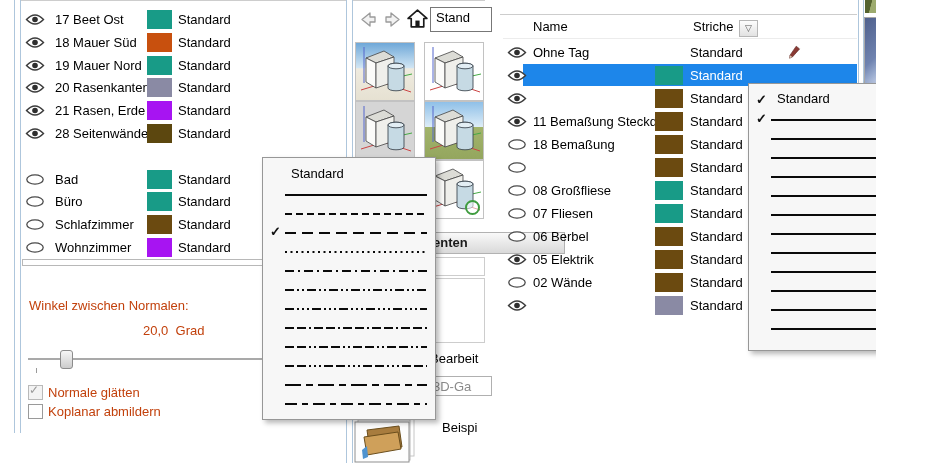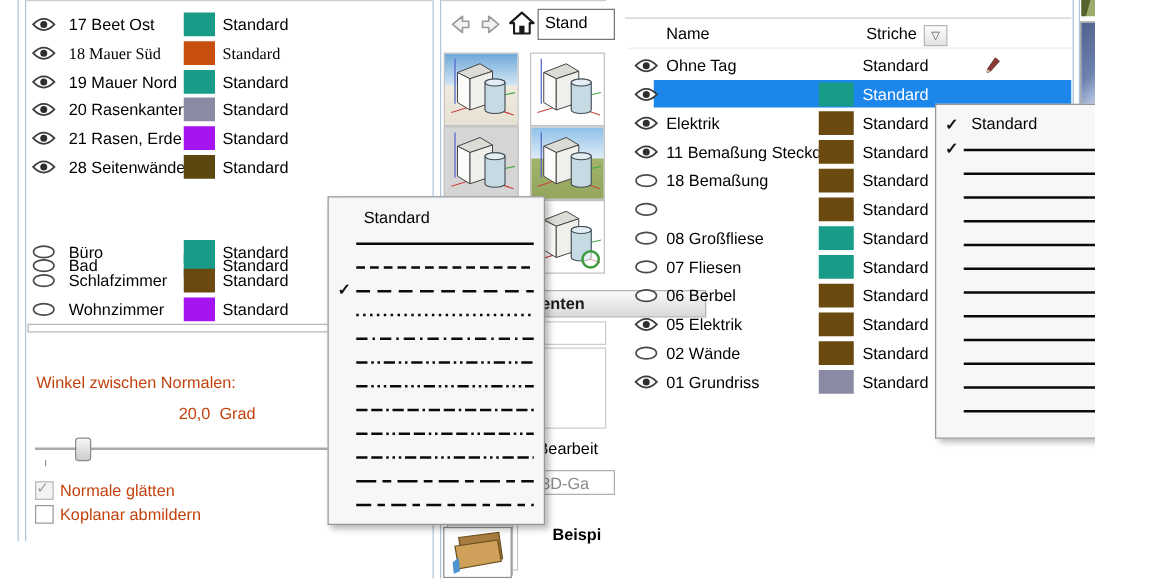--- a/index.html
+++ b/index.html
@@ -75,21 +75,21 @@
   <div class="abs" id="left-list" style="left:21px;top:8px;width:324px;height:252px;">
       <div class="lrow" style="top: 0px;">
         <span class="eye"><svg width="20" height="13" viewBox="0 0 20 13">
             <path d="M1.5,6.5 Q10,-2.5 18.5,6.5 Q10,15.5 1.5,6.5 Z" fill="#fff" stroke="#3c3c3c" stroke-width="1.4"></path>
             <circle cx="10" cy="6.5" r="2.8" fill="#2e2e2e"></circle>
           </svg></span>
         <span class="lname">17 Beet Ost</span>
         <span class="swatch" style="background:#189B87"></span>
         <span class="lstyle">Standard</span>
       </div>
-      <div class="lrow" style="top: 22.8px; font-family: Liberation Serif, serif;">
+      <div class="lrow" style="top: 22.8px;">
         <span class="eye"><svg width="20" height="13" viewBox="0 0 20 13">
             <path d="M1.5,6.5 Q10,-2.5 18.5,6.5 Q10,15.5 1.5,6.5 Z" fill="#fff" stroke="#3c3c3c" stroke-width="1.4"></path>
             <circle cx="10" cy="6.5" r="2.8" fill="#2e2e2e"></circle>
           </svg></span>
         <span class="lname">18 Mauer Süd</span>
         <span class="swatch" style="background:#C8500E"></span>
         <span class="lstyle">Standard</span>
       </div>
       <div class="lrow" style="top: 45.6px;">
         <span class="eye"><svg width="20" height="13" viewBox="0 0 20 13">
@@ -120,21 +120,21 @@
       </div>
       <div class="lrow" style="top: 114px;">
         <span class="eye"><svg width="20" height="13" viewBox="0 0 20 13">
             <path d="M1.5,6.5 Q10,-2.5 18.5,6.5 Q10,15.5 1.5,6.5 Z" fill="#fff" stroke="#3c3c3c" stroke-width="1.4"></path>
             <circle cx="10" cy="6.5" r="2.8" fill="#2e2e2e"></circle>
           </svg></span>
         <span class="lname">28 Seitenwände</span>
         <span class="swatch" style="background:#5C470F"></span>
         <span class="lstyle">Standard</span>
       </div>
-      <div class="lrow" style="top: 159.6px; margin-top: 33px;">
+      <div class="lrow" style="top: 159.6px;">
         <span class="eye"><svg width="20" height="13" viewBox="0 0 20 13">
             <ellipse cx="10" cy="6.5" rx="8.2" ry="4.6" fill="#fff" stroke="#4a4a4a" stroke-width="1.3"></ellipse>
           </svg></span>
         <span class="lname">Bad</span>
         <span class="swatch" style="background:#189B87"></span>
         <span class="lstyle">Standard</span>
       </div>
       <div class="lrow" style="top: 182.4px;">
         <span class="eye"><svg width="20" height="13" viewBox="0 0 20 13">
             <ellipse cx="10" cy="6.5" rx="8.2" ry="4.6" fill="#fff" stroke="#4a4a4a" stroke-width="1.3"></ellipse>
@@ -250,21 +250,21 @@
           <ellipse cx="38" cy="21" rx="8" ry="2.8" fill="#e3eef4" stroke="#3f4a52" stroke-width="0.9"></ellipse>
         </svg></div>
     </div>
 
   <div class="abs phead" style="left:352px;top:232px;width:131px;height:20px;padding-left:80px;"><span>enten</span></div>
   <div class="abs wbox" style="left:352px;top:257px;width:131px;height:17px;"></div>
   <div class="abs wbox" style="left:352px;top:278px;width:131px;height:63px;"></div>
   <div class="abs" style="left:430px;top:351px;">Bearbeit</div>
   <div class="abs" style="left:413px;top:379px;font-size:9px;color:#333;">▼</div>
   <div class="abs tinput gtext" style="left:427px;top:376px;width:58px;height:16px;border-color:#b0b0b0;"><span>3D-Ga</span></div>
-  <div class="abs" style="left:442px;top:420px;font-weight:bold;">Beispi</div>
+  <div class="abs" style="left:442px;top:420px;font-weight:normal;">Beispi</div>
   <div class="abs" style="left:354px;top:417px;">
     <svg width="64" height="46" viewBox="0 0 64 46">
       <rect x="8" y="1" width="52" height="38" fill="#fff" stroke="#c6c6c6"></rect>
       <rect x="4" y="3" width="52" height="40" fill="#fff" stroke="#b8b8b8"></rect>
       <rect x="1" y="5" width="54" height="40" fill="#fdfdfd" stroke="#8f8f8f"></rect>
       <polygon points="13,13 45,9 48,30 16,35" fill="#a87c3e" stroke="#6b4e1c"></polygon>
       <polygon points="10,20 44,15 47,32 13,38" fill="#cfa05a" stroke="#6b4e1c"></polygon>
       <polygon points="8,33 13,29 14,40 9,42" fill="#4f93cf"></polygon>
     </svg>
   </div>
@@ -362,21 +362,20 @@
             <circle cx="10" cy="6.5" r="2.8" fill="#2e2e2e"></circle>
           </svg></span>
         <span class="rswatch" style="background:#189B87"></span>
         <span class="rstyle">Standard</span>
       </div>
       <div class="rrow" style="top: 46px;">
         <span class="eye"><svg width="20" height="13" viewBox="0 0 20 13">
             <path d="M1.5,6.5 Q10,-2.5 18.5,6.5 Q10,15.5 1.5,6.5 Z" fill="#fff" stroke="#3c3c3c" stroke-width="1.4"></path>
             <circle cx="10" cy="6.5" r="2.8" fill="#2e2e2e"></circle>
           </svg></span>
-        <span class="rname">Elektrik</span>
         <span class="rswatch" style="background:#6B4A10"></span>
         <span class="rstyle">Standard</span>
       </div>
       <div class="rrow" style="top: 69px;">
         <span class="eye"><svg width="20" height="13" viewBox="0 0 20 13">
             <path d="M1.5,6.5 Q10,-2.5 18.5,6.5 Q10,15.5 1.5,6.5 Z" fill="#fff" stroke="#3c3c3c" stroke-width="1.4"></path>
             <circle cx="10" cy="6.5" r="2.8" fill="#2e2e2e"></circle>
           </svg></span>
         <span class="rname">11 Bemaßung Steckdos</span>
         <span class="rswatch" style="background:#6B4A10"></span>
@@ -436,21 +435,20 @@
           </svg></span>
         <span class="rname">02 Wände</span>
         <span class="rswatch" style="background:#6B4A10"></span>
         <span class="rstyle">Standard</span>
       </div>
       <div class="rrow" style="top: 253px;">
         <span class="eye"><svg width="20" height="13" viewBox="0 0 20 13">
             <path d="M1.5,6.5 Q10,-2.5 18.5,6.5 Q10,15.5 1.5,6.5 Z" fill="#fff" stroke="#3c3c3c" stroke-width="1.4"></path>
             <circle cx="10" cy="6.5" r="2.8" fill="#2e2e2e"></circle>
           </svg></span>
-        <span class="rname">01 Grundriss</span>
         <span class="rswatch" style="background:#8A8AA4"></span>
         <span class="rstyle">Standard</span>
       </div>
     </div>
 
   <div class="abs vsplit" style="left:858px;top:0;width:4px;height:240px;"></div>
   <div class="abs" style="left:865px;top:0;width:55px;height:13px;background:linear-gradient(105deg,#55632f 0%,#55632f 12%,#9dab6e 13%,#9dab6e 100%);"></div>
   <div class="abs clouds" style="left:864px;top:17px;width:56px;height:73px;border:1px solid #a8a8a8;"></div>
   <div class="abs" style="left:919px;top:0;width:13px;height:13px;background:#38c4ee;"></div>
   <div class="abs vtabs" style="left:920px;top:74px;width:10px;height:160px;">

